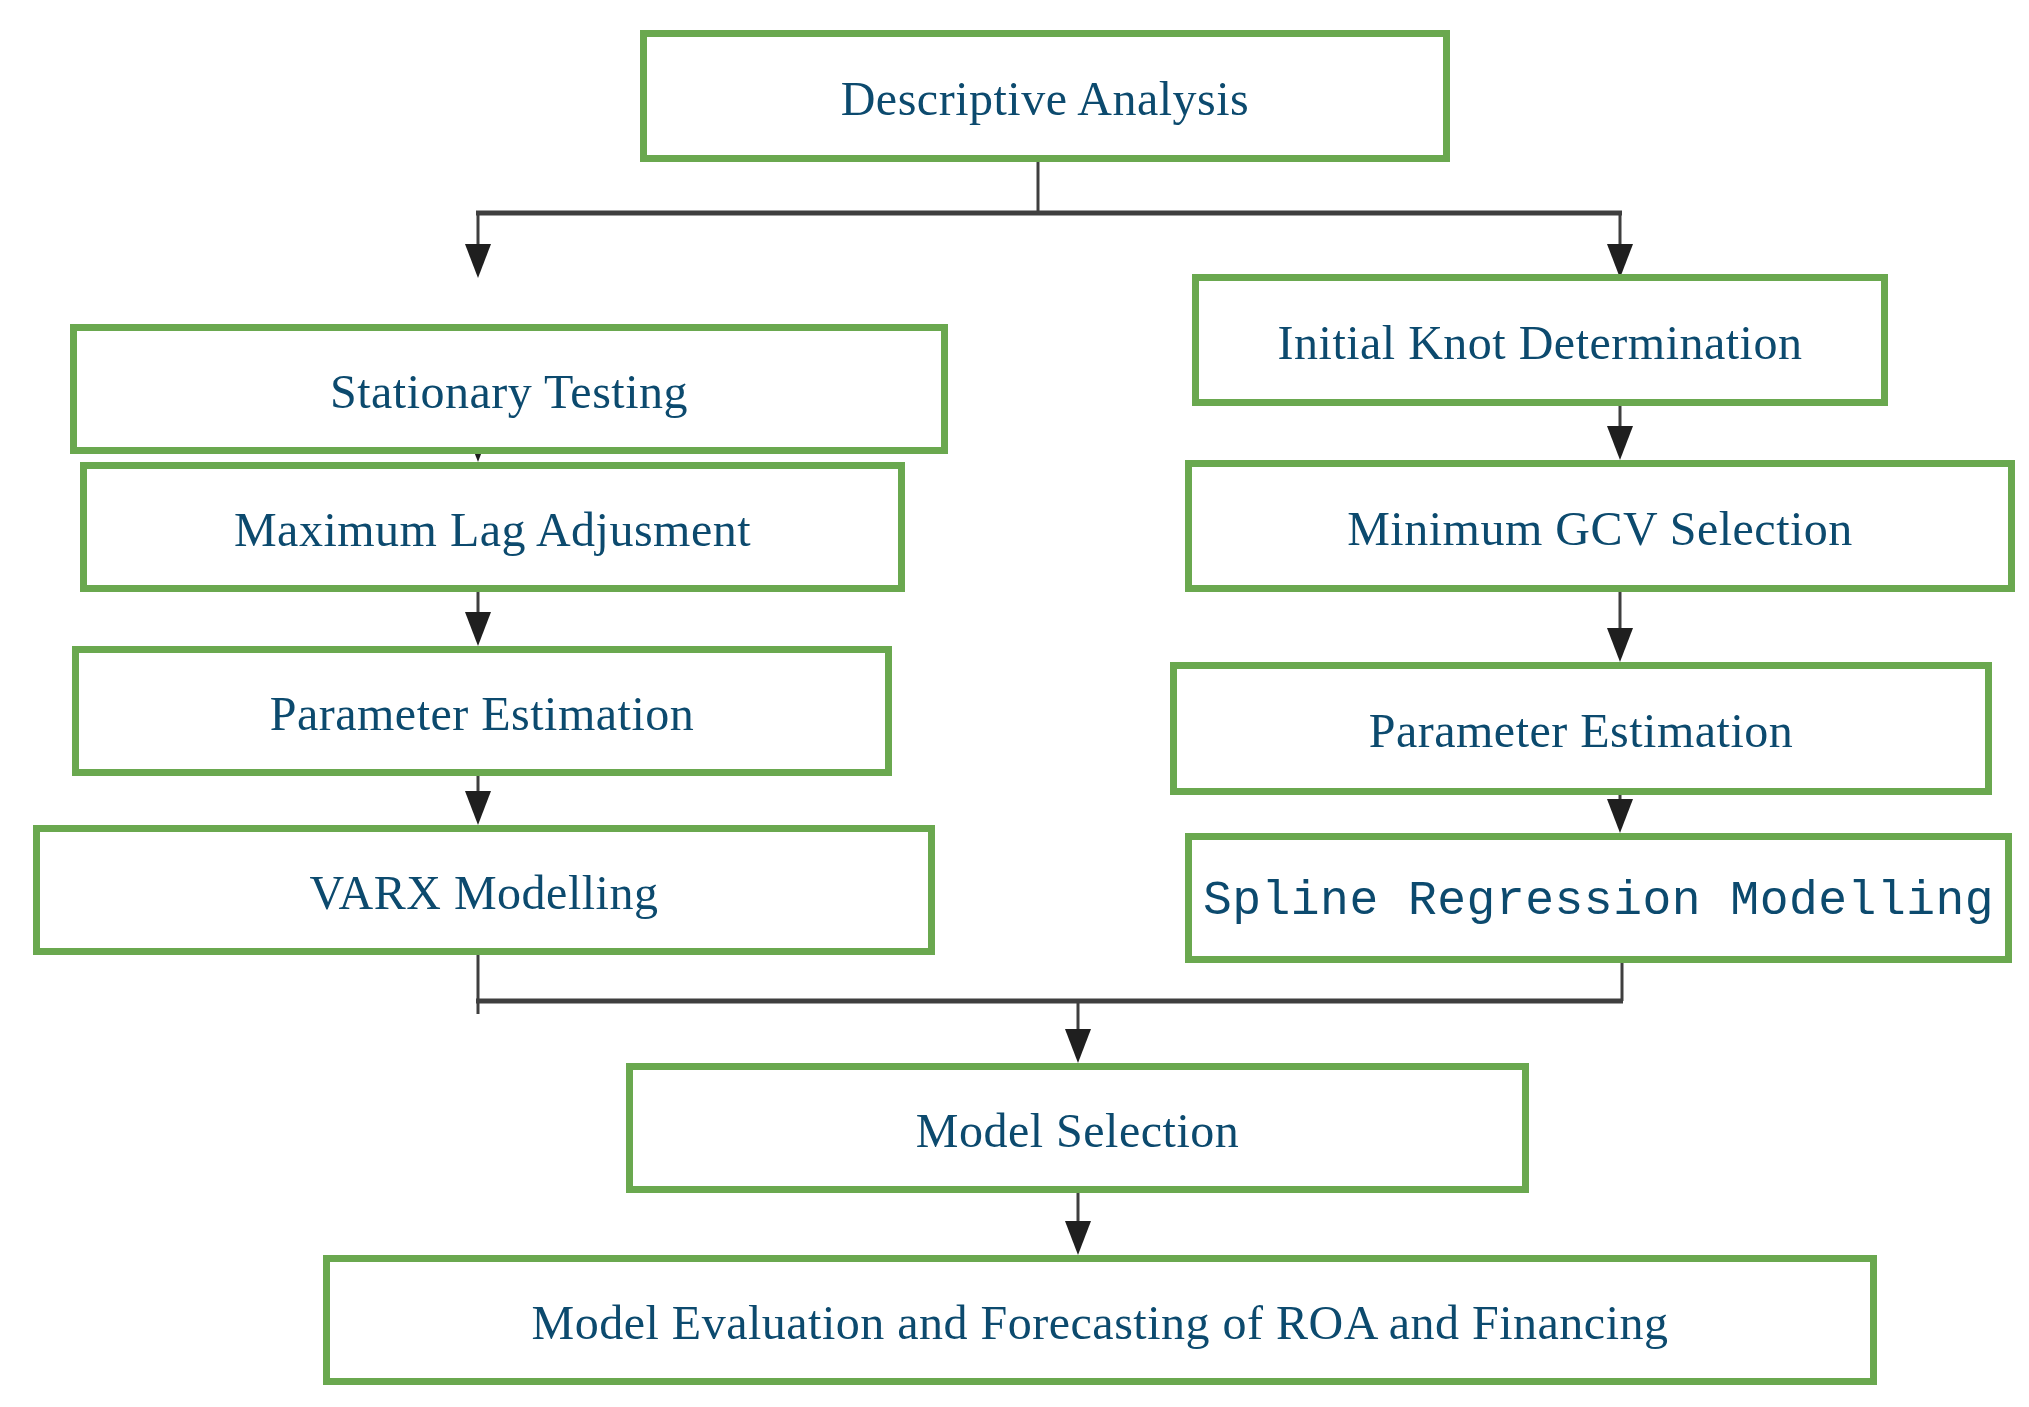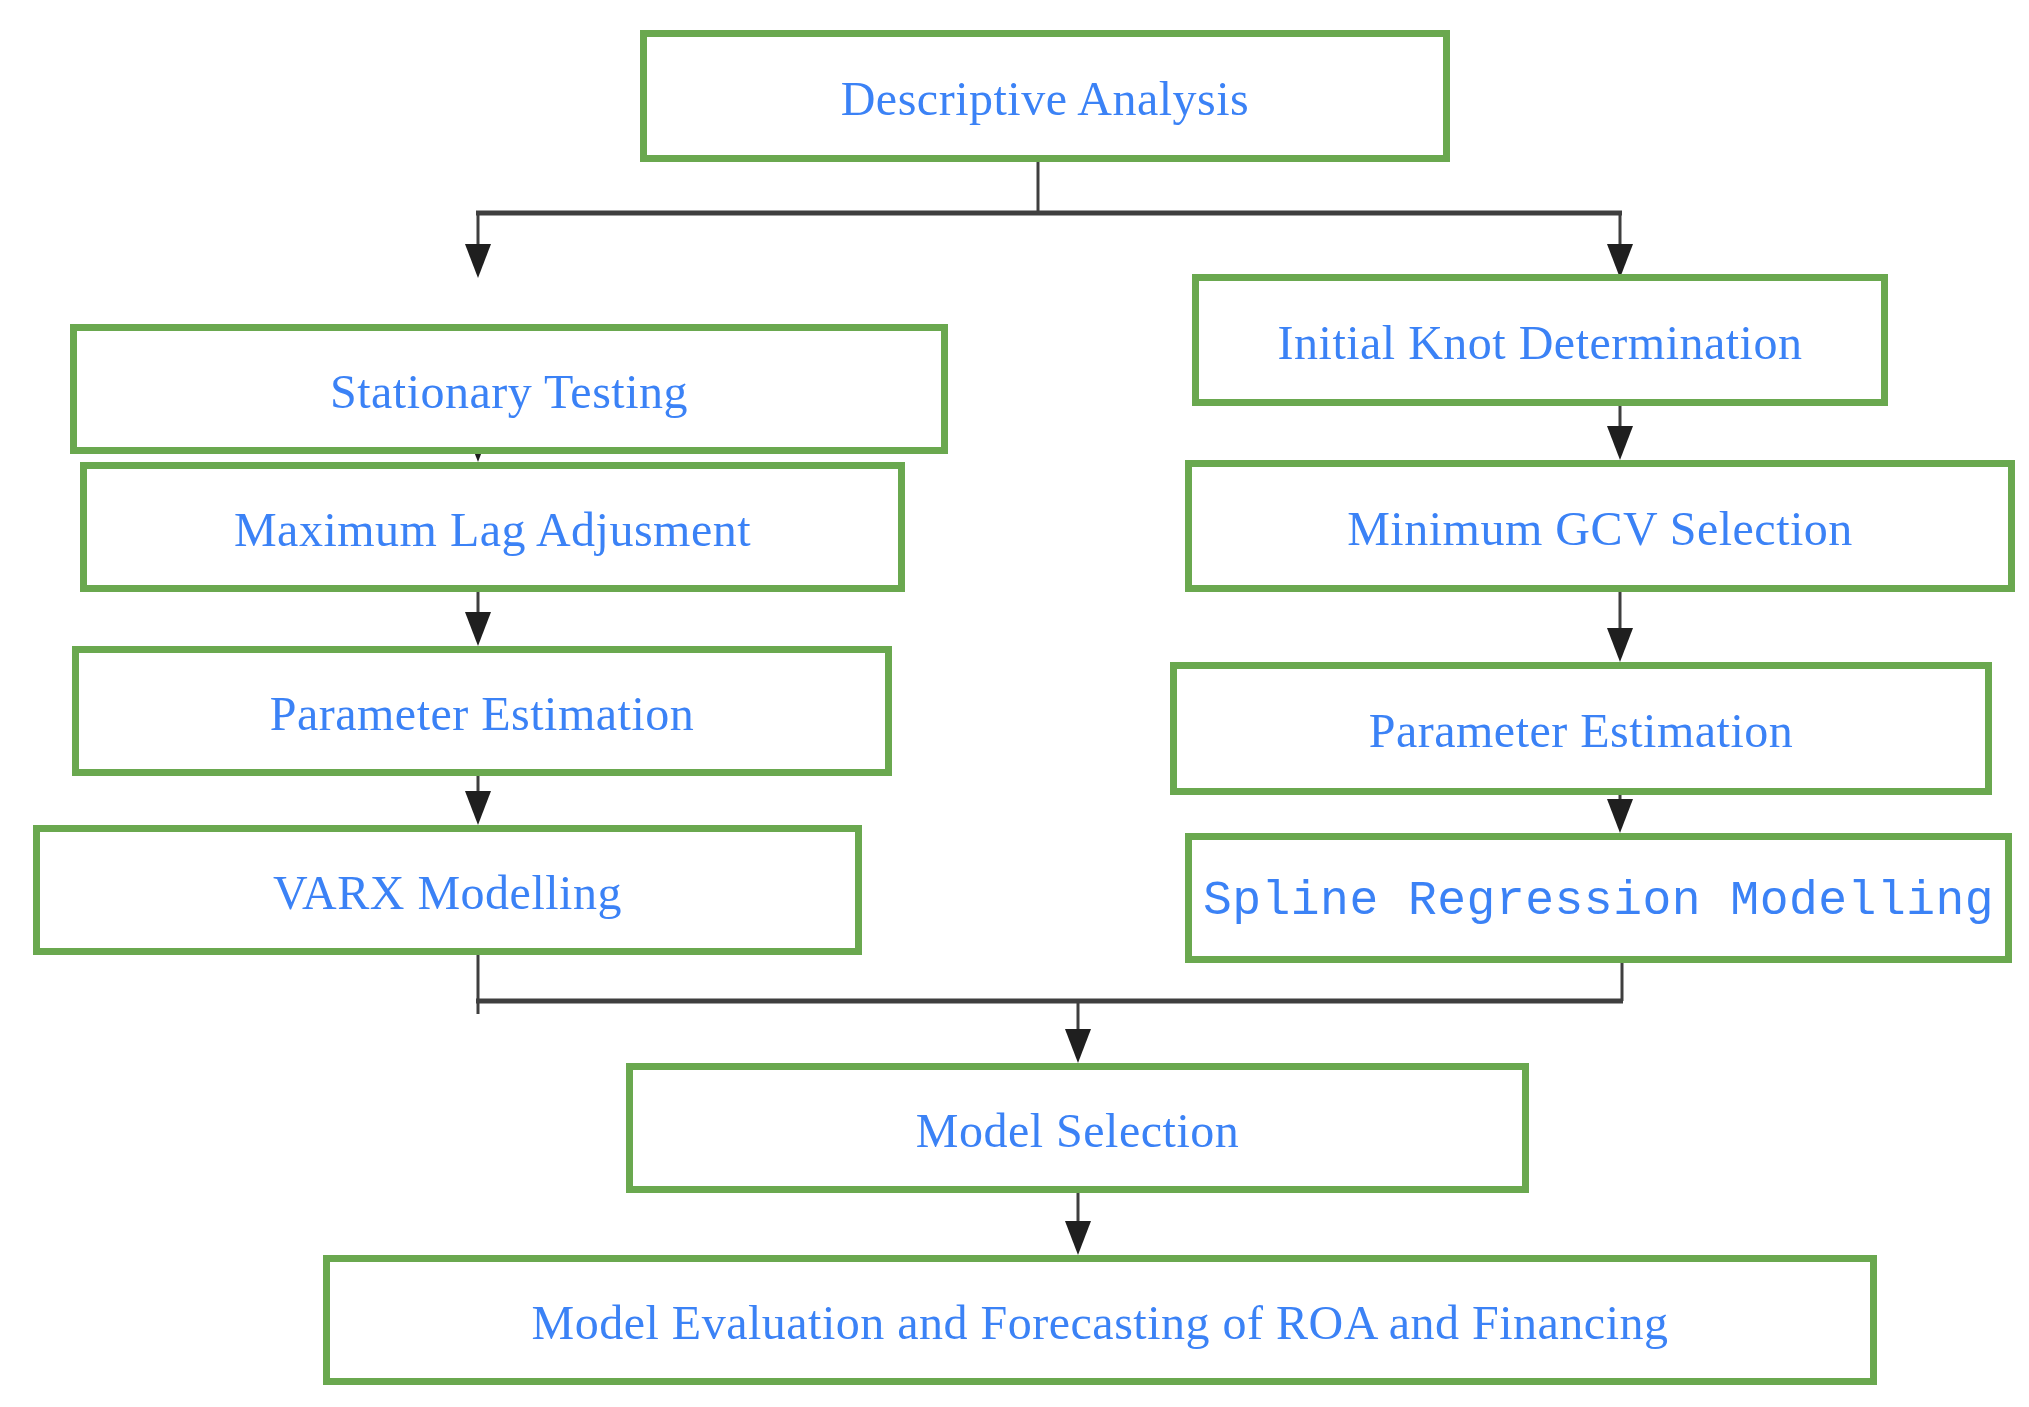--- a/index.html
+++ b/index.html
@@ -29,21 +29,21 @@
     background: #ffffff;
     border: 7px solid #6AA84F;
     box-sizing: border-box;
     display: flex;
     align-items: center;
     justify-content: center;
     text-align: center;
   }
   .node span {
     font-size: 48px;
-    color: #3b82f6;
+    color: #0c4a6e;
     letter-spacing: 0.5px;
     line-height: 1.1;
     padding-top: 6px;
   }
   .line { stroke: #3f3f3f; fill: none; }
   .thin { stroke-width: 3px; }
   .thick { stroke-width: 5px; }
   .head { fill: #1f1f1f; stroke: none; }
 </style>
 </head>
@@ -123,21 +123,21 @@
   </div>
 
   <div class="node" style="left:72px;   top:646px;  width:820px;  height:130px;">
     <span>Parameter Estimation</span>
   </div>
 
   <div class="node" style="left:1170px; top:662px;  width:822px;  height:133px;">
     <span>Parameter Estimation</span>
   </div>
 
-  <div class="node" style="left:33px;   top:825px;  width:829px;  height:130px;">
+  <div class="node" style="left:33px;   top:825px;  width:902px;  height:130px;">
     <span>VARX Modelling</span>
   </div>
 
   <div class="node" style="left:1185px; top:833px;  width:827px;  height:130px;font-family:Liberation Mono, monospace;">
     <span>Spline Regression Modelling</span>
   </div>
 
   <div class="node" style="left:626px;  top:1063px; width:903px;  height:130px;">
     <span>Model Selection</span>
   </div>

